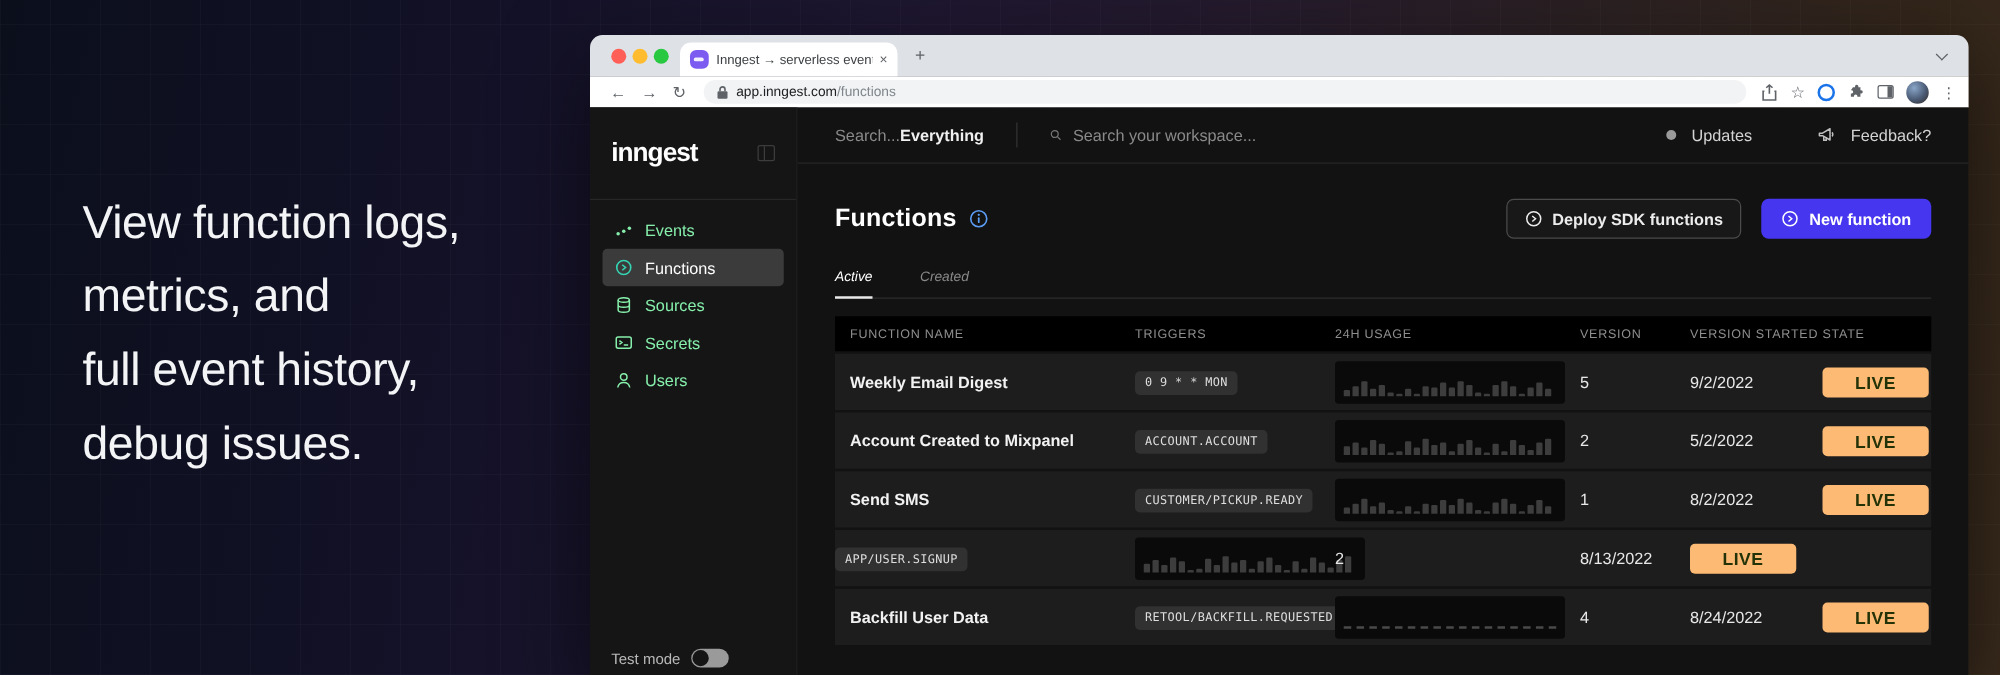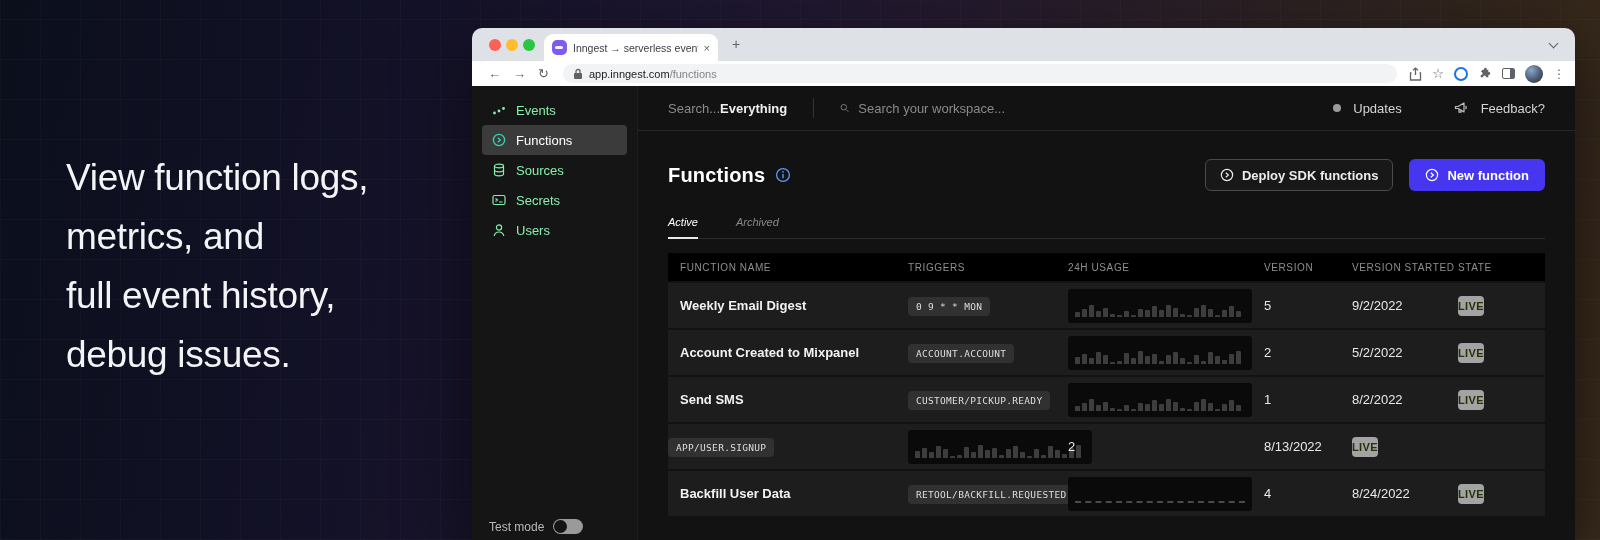--- a/index.html
+++ b/index.html
@@ -94,22 +94,22 @@
   .th:first-child { padding-left:12px; }
   .trow { background:#1d1d1d; height:45px; margin-top:2px; }
   .cell-name { padding-left:12px; font-size:13px; font-weight:600; color:#f2f2f2; }
   .trigger-badge { display:inline-block; background:#313131; color:#dedede; font-family:"DejaVu Sans Mono", monospace;
     font-size:9.5px; padding:4px 8px; border-radius:4px; letter-spacing:0.3px; }
   .sparkline { width:184px; height:34px; background:#0a0a0a; border-radius:3px; display:flex;
     align-items:flex-end; gap:2px; padding:0 7px 6px; }
   .spark-bar { width:5px; background:#3d3d3d; border-radius:1px 1px 0 0; flex:none; }
   .spark-empty { width:100%; border-bottom:2px dashed #4a4a4a; margin-bottom:2px; }
   .cell-num { font-size:13px; color:#e8e8e8; }
-  .live-badge { display:inline-block; background:#a3a3a3; color:#233307; font-size:11px; font-weight:700;
-    padding:4px 0; border-radius:4px; letter-spacing:0.4px; }
+  .live-badge { display:inline-block; background:#fdba74; color:#233307; font-size:14px; font-weight:700;
+    padding:4px 26px; border-radius:4px; letter-spacing:0.4px; }
   svg { display:block; }
 </style>
 </head>
 <body>
 
 <div class="bg-grid"></div>
 
 <div class="hero">
   <div>View function logs,</div>
   <div>metrics, and</div>
@@ -155,20 +155,24 @@
       </svg>
       <span class="panel-ico"></span>
       <span class="avatar"></span>
       <span class="menu-dots">⋮</span>
     </div>
   </div>
 
   <div class="app">
 
     <div class="sidebar">
+      <div class="logo-sec">
+        <span class="logo">inngest</span>
+        <span class="panel-dim"></span>
+      </div>
       <div class="nav">
         <div class="nav-item">
           <svg width="14" height="14" viewBox="0 0 14 14">
             <circle cx="2.5" cy="10" r="1.4" fill="currentColor"></circle>
               <circle cx="7" cy="8" r="1.4" fill="currentColor"></circle>
               <circle cx="11.5" cy="5.5" r="1.4" fill="currentColor"></circle>
           </svg>
           <span>Events</span>
         </div>
         <div class="nav-item active">
@@ -253,21 +257,21 @@
             <svg width="14" height="14" viewBox="0 0 14 14">
               <circle cx="7" cy="7" r="5.6" fill="none" stroke="#fff" stroke-width="1.2"></circle>
               <path d="M5.8 4.8 L8.4 7 L5.8 9.2" fill="none" stroke="#fff" stroke-width="1.2"></path>
             </svg>
             <span>New function</span>
           </button>
         </div>
 
         <div class="tabs">
           <span class="tab-item active">Active</span>
-          <span class="tab-item">Archived</span>
+          <span class="tab-item">Created</span>
         </div>
 
         <div class="table">
           <div class="thead grid6">
               <span class="th">FUNCTION NAME</span>
               <span class="th">TRIGGERS</span>
               <span class="th">24H USAGE</span>
               <span class="th">VERSION</span>
               <span class="th">VERSION STARTED</span>
               <span class="th">STATE</span>

